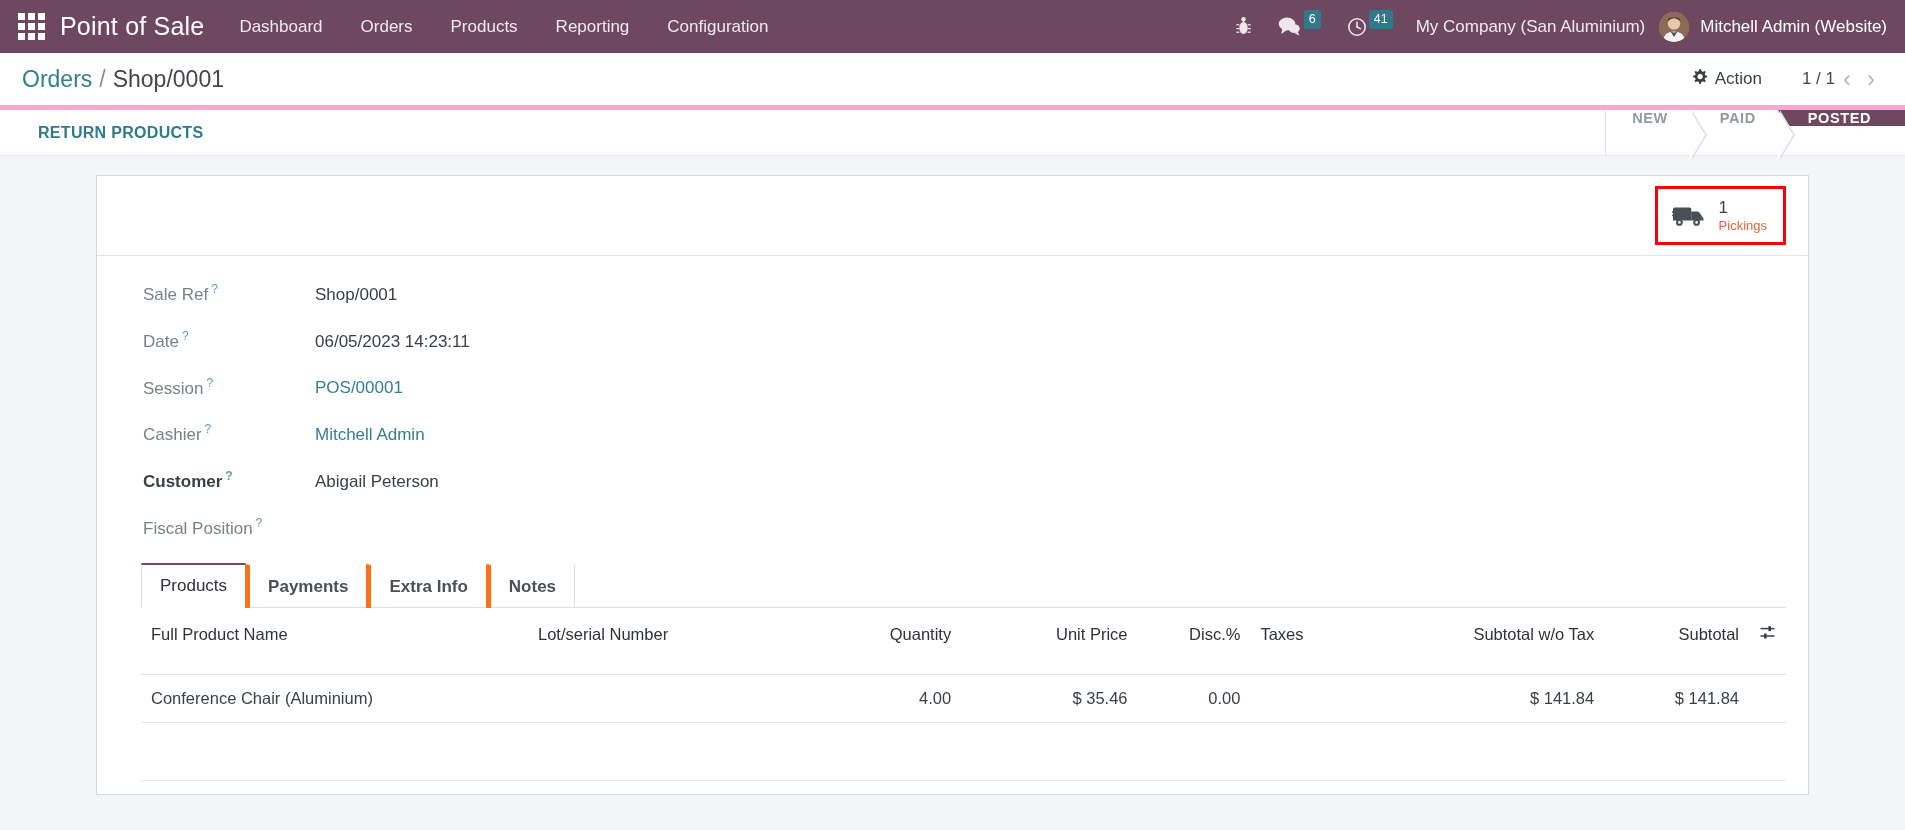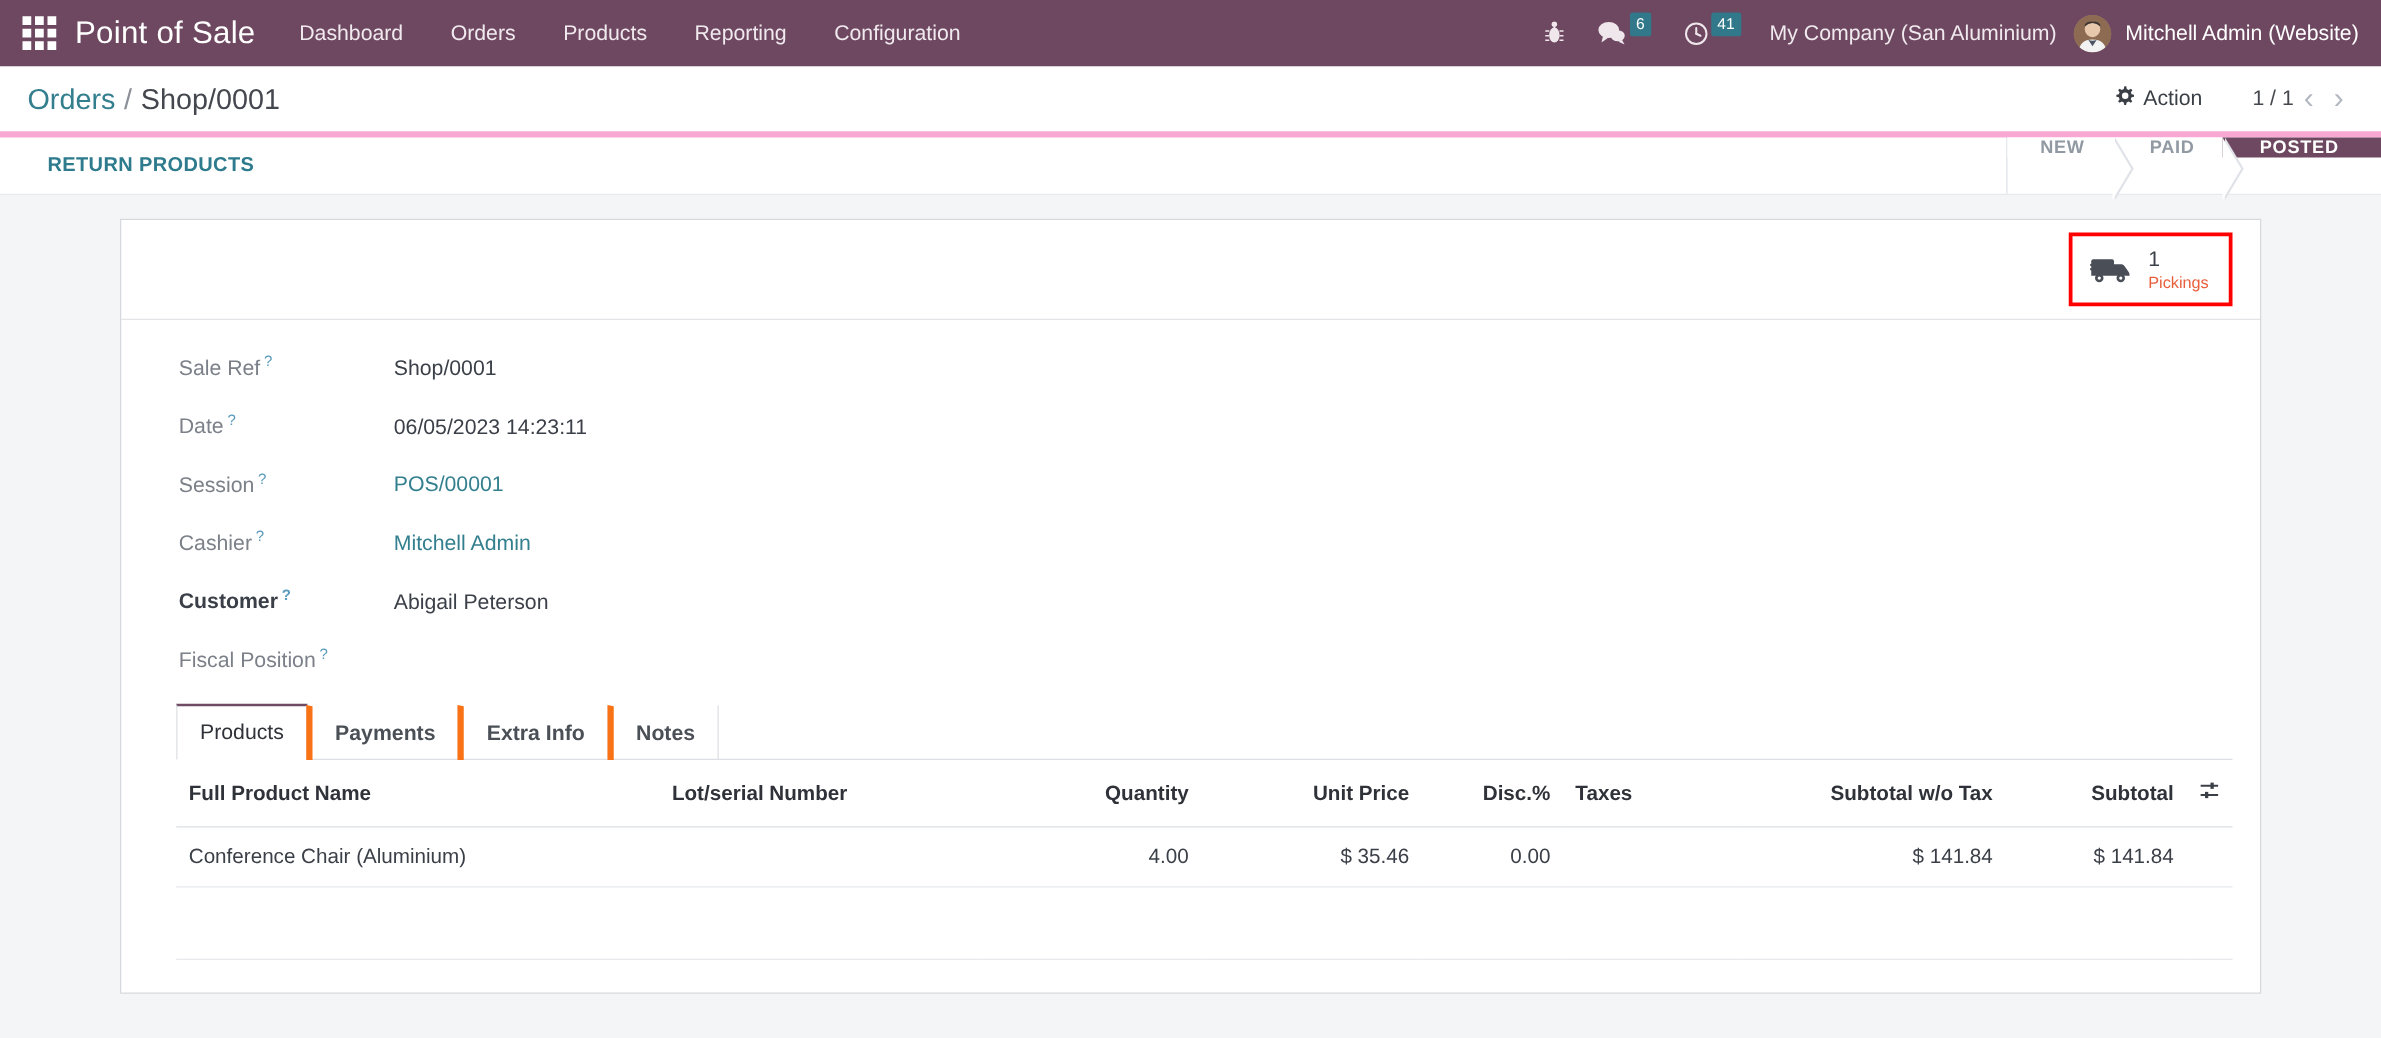--- a/index.html
+++ b/index.html
@@ -260,23 +260,23 @@
     border-bottom: 1px solid #ffffff;
     border-top: 2px solid #714b63;
     color: #2f3238;
     padding-top: 11px;
   }
 
   
   table.o-list { width: 100%; border-collapse: collapse; }
   table.o-list thead th {
     font-size: 16.5px;
-    font-weight: 700;
+    font-weight: 400;
     color: #2f3238;
-    padding: 16px 10px 15px;
+    padding: 16px 10px 29px;
     border-bottom: 1px solid #dcdfe4;
     white-space: nowrap;
   }
   table.o-list tbody td {
     font-size: 16.5px;
     color: #3b4048;
     padding: 14px 10px;
     border-bottom: 1px solid #e6e8ec;
     white-space: nowrap;
   }

